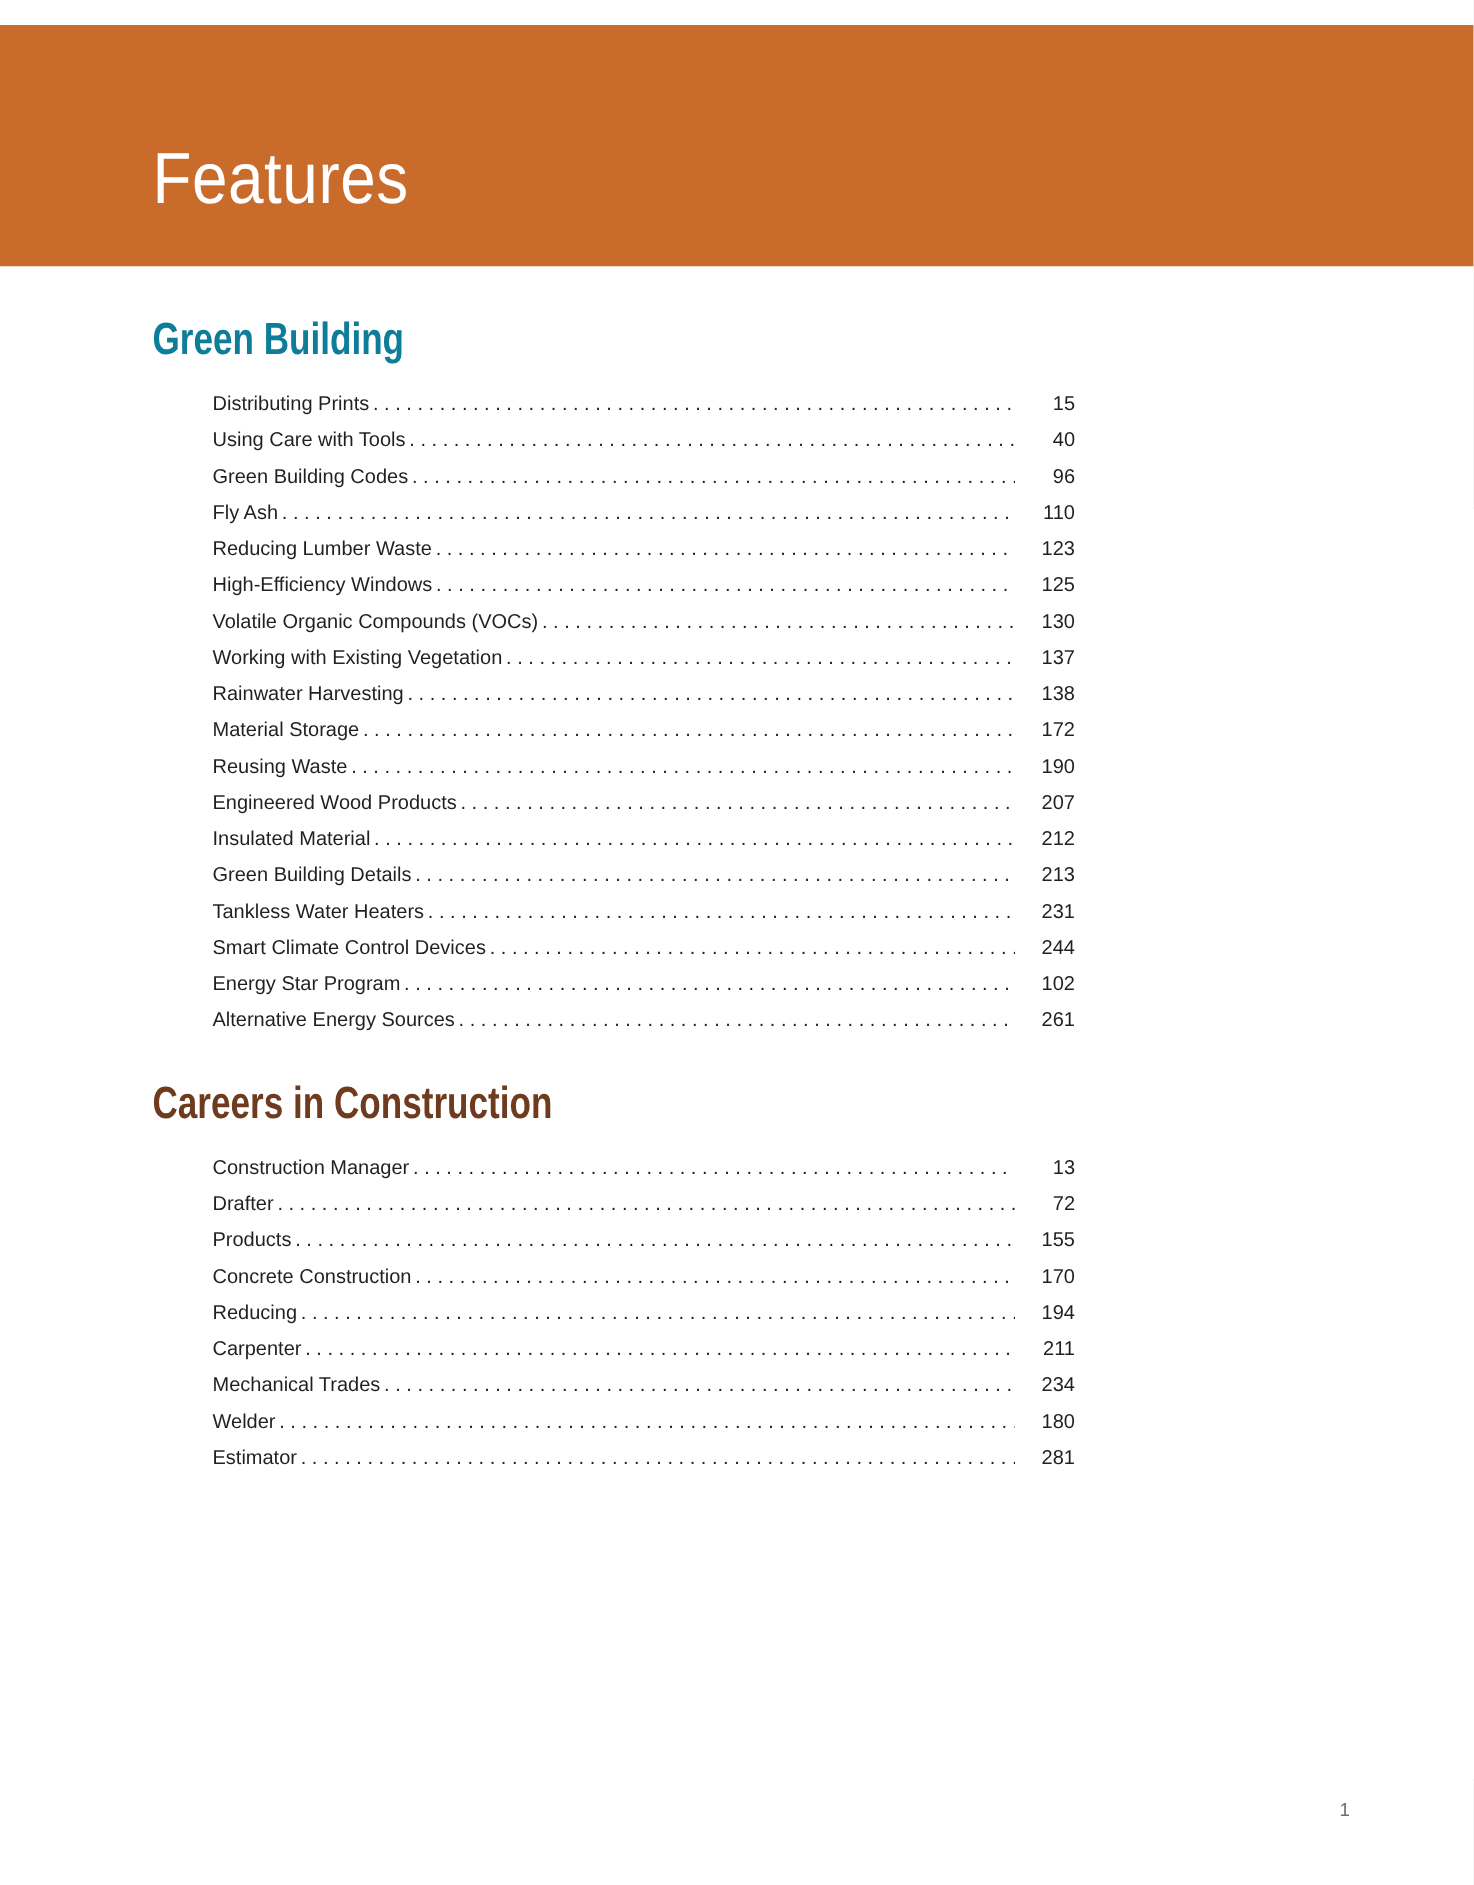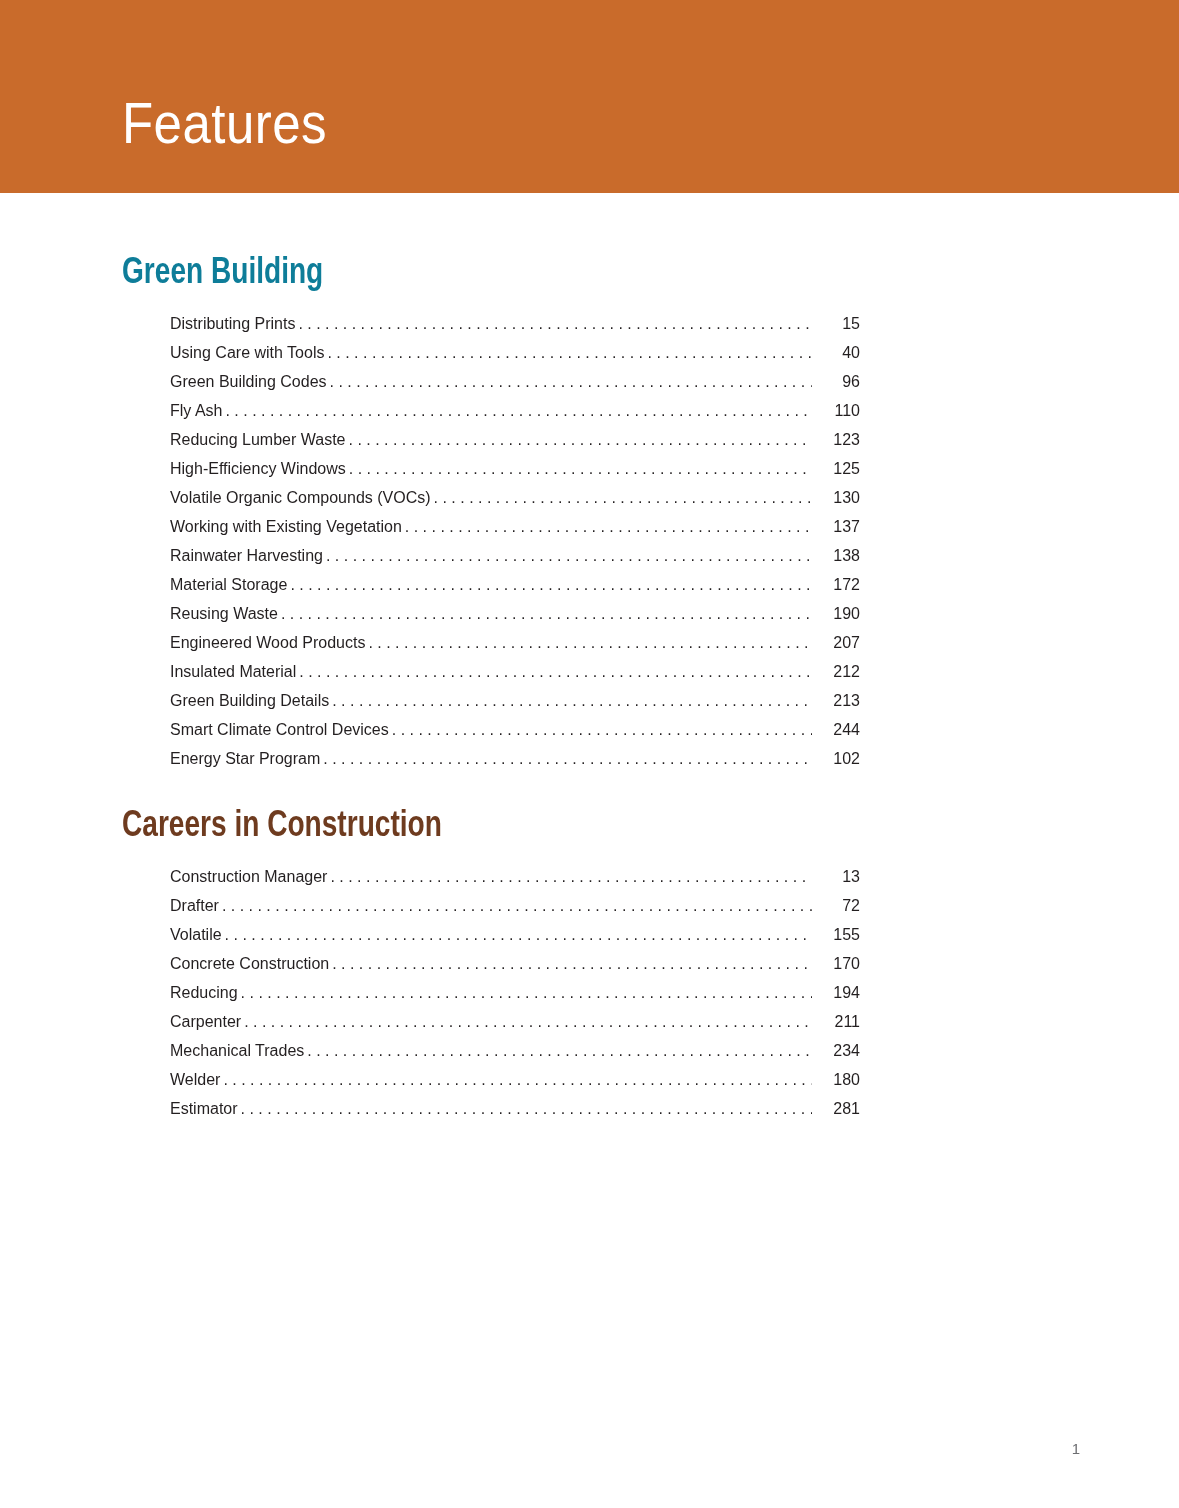--- a/index.html
+++ b/index.html
@@ -96,21 +96,21 @@
     font-size: 15px;
     line-height: 1;
     color: #6D6E71;
   }
 </style>
 </head>
 <body>
 
 <div class="page" style="color: rgb(35, 31, 32);">
 
-  <header class="banner" style="background: rgb(201, 107, 43);">
+  <header class="banner" style="background: rgb(201, 107, 43); margin-top: 20px;">
     <h1 class="page-title" style="color: rgb(255, 255, 255);">Features</h1>
   </header>
 
   <main class="toc" id="toc-root">
       <section class="toc-section first">
         <h2 class="section-title" style="color: rgb(14, 125, 153);">Green Building</h2>
         <div class="toc-list">
           <div class="toc-row">
             <span class="toc-label">Distributing Prints</span>
             <span class="toc-dots" aria-hidden="true"></span>
@@ -175,46 +175,56 @@
             <span class="toc-label">Insulated Material</span>
             <span class="toc-dots" aria-hidden="true"></span>
             <span class="toc-page">212</span>
           </div>
           <div class="toc-row">
             <span class="toc-label">Green Building Details</span>
             <span class="toc-dots" aria-hidden="true"></span>
             <span class="toc-page">213</span>
           </div>
           <div class="toc-row">
+            <span class="toc-label">Tankless Water Heaters</span>
+            <span class="toc-dots" aria-hidden="true"></span>
+            <span class="toc-page">231</span>
+          </div>
+          <div class="toc-row">
             <span class="toc-label">Smart Climate Control Devices</span>
             <span class="toc-dots" aria-hidden="true"></span>
             <span class="toc-page">244</span>
           </div>
           <div class="toc-row">
             <span class="toc-label">Energy Star Program</span>
             <span class="toc-dots" aria-hidden="true"></span>
             <span class="toc-page">102</span>
+          </div>
+          <div class="toc-row">
+            <span class="toc-label">Alternative Energy Sources</span>
+            <span class="toc-dots" aria-hidden="true"></span>
+            <span class="toc-page">261</span>
           </div>
         </div>
       </section>
       <section class="toc-section second">
         <h2 class="section-title" style="color: rgb(110, 59, 31);">Careers in Construction</h2>
         <div class="toc-list">
           <div class="toc-row">
             <span class="toc-label">Construction Manager</span>
             <span class="toc-dots" aria-hidden="true"></span>
             <span class="toc-page">13</span>
           </div>
           <div class="toc-row">
             <span class="toc-label">Drafter</span>
             <span class="toc-dots" aria-hidden="true"></span>
             <span class="toc-page">72</span>
           </div>
           <div class="toc-row">
-            <span class="toc-label">Volatile</span>
+            <span class="toc-label">Products</span>
             <span class="toc-dots" aria-hidden="true"></span>
             <span class="toc-page">155</span>
           </div>
           <div class="toc-row">
             <span class="toc-label">Concrete Construction</span>
             <span class="toc-dots" aria-hidden="true"></span>
             <span class="toc-page">170</span>
           </div>
           <div class="toc-row">
             <span class="toc-label">Reducing</span>

